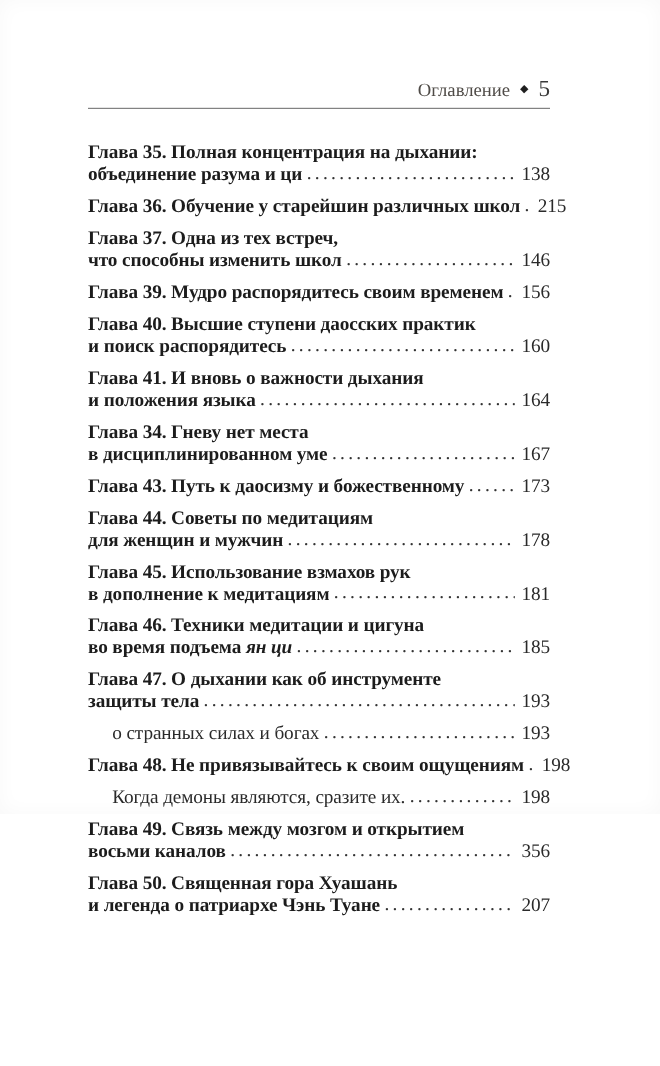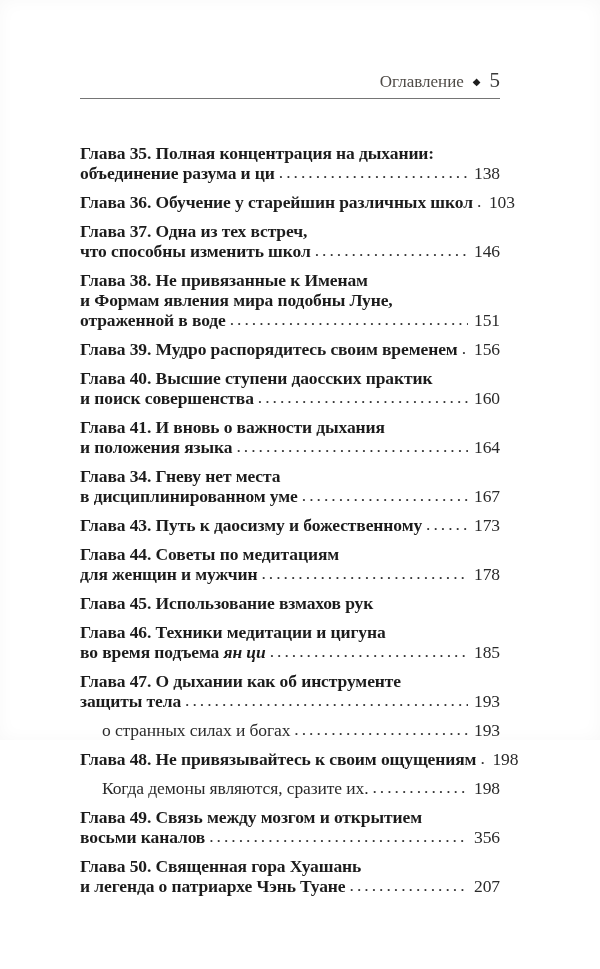--- a/index.html
+++ b/index.html
@@ -45,21 +45,21 @@
   }
   .header .hpage{
     font-size:21px;
     color:#3a3a3a;
   }
   .rule{
     margin-top:6px;
     border-bottom:1.5px solid var(--rule);
   }
   .toc{
-    margin-top:44px;
+    margin-top:29px;
   }
   .entry{
     margin-bottom:9px;
     font-size:17.5px;
     line-height:20px;
     letter-spacing:-0.1px;
     color:var(--ink);
   }
   .entry.bold{ font-weight:bold; }
   .entry.sub{
@@ -122,51 +122,42 @@
           <div class="line last">
             <span class="txt">объединение разума и ци</span>
             <span class="leader"></span>
             <span class="pg">138</span>
           </div>
         </div>
         <div class="entry bold">
           <div class="line last">
             <span class="txt">Глава 36. Обучение у старейшин различных школ</span>
             <span class="leader"></span>
-            <span class="pg">103</span>
+            <span class="pg">215</span>
           </div>
         </div>
         <div class="entry bold">
           <div class="line"><span class="txt">Глава 37. Одна из тех встреч,</span></div>
           <div class="line last">
             <span class="txt">что способны изменить школ</span>
             <span class="leader"></span>
             <span class="pg">146</span>
           </div>
         </div>
         <div class="entry bold">
-          <div class="line"><span class="txt">Глава 38. Не привязанные к Именам</span></div>
-          <div class="line"><span class="txt">и Формам явления мира подобны Луне,</span></div>
-          <div class="line last">
-            <span class="txt">отраженной в воде</span>
-            <span class="leader"></span>
-            <span class="pg">151</span>
-          </div>
-        </div>
-        <div class="entry bold">
           <div class="line last">
             <span class="txt">Глава 39. Мудро распорядитесь своим временем</span>
             <span class="leader"></span>
             <span class="pg">156</span>
           </div>
         </div>
         <div class="entry bold">
           <div class="line"><span class="txt">Глава 40. Высшие ступени даосских практик</span></div>
           <div class="line last">
-            <span class="txt">и поиск совершенства</span>
+            <span class="txt">и поиск распорядитесь</span>
             <span class="leader"></span>
             <span class="pg">160</span>
           </div>
         </div>
         <div class="entry bold">
           <div class="line"><span class="txt">Глава 41. И вновь о важности дыхания</span></div>
           <div class="line last">
             <span class="txt">и положения языка</span>
             <span class="leader"></span>
             <span class="pg">164</span>
@@ -190,20 +181,25 @@
         <div class="entry bold">
           <div class="line"><span class="txt">Глава 44. Советы по медитациям</span></div>
           <div class="line last">
             <span class="txt">для женщин и мужчин</span>
             <span class="leader"></span>
             <span class="pg">178</span>
           </div>
         </div>
         <div class="entry bold">
           <div class="line"><span class="txt">Глава 45. Использование взмахов рук</span></div>
+          <div class="line last">
+            <span class="txt">в дополнение к медитациям</span>
+            <span class="leader"></span>
+            <span class="pg">181</span>
+          </div>
         </div>
         <div class="entry bold">
           <div class="line"><span class="txt">Глава 46. Техники медитации и цигуна</span></div>
           <div class="line last">
             <span class="txt">во время подъема <i>ян ци</i></span>
             <span class="leader"></span>
             <span class="pg">185</span>
           </div>
         </div>
         <div class="entry bold">

